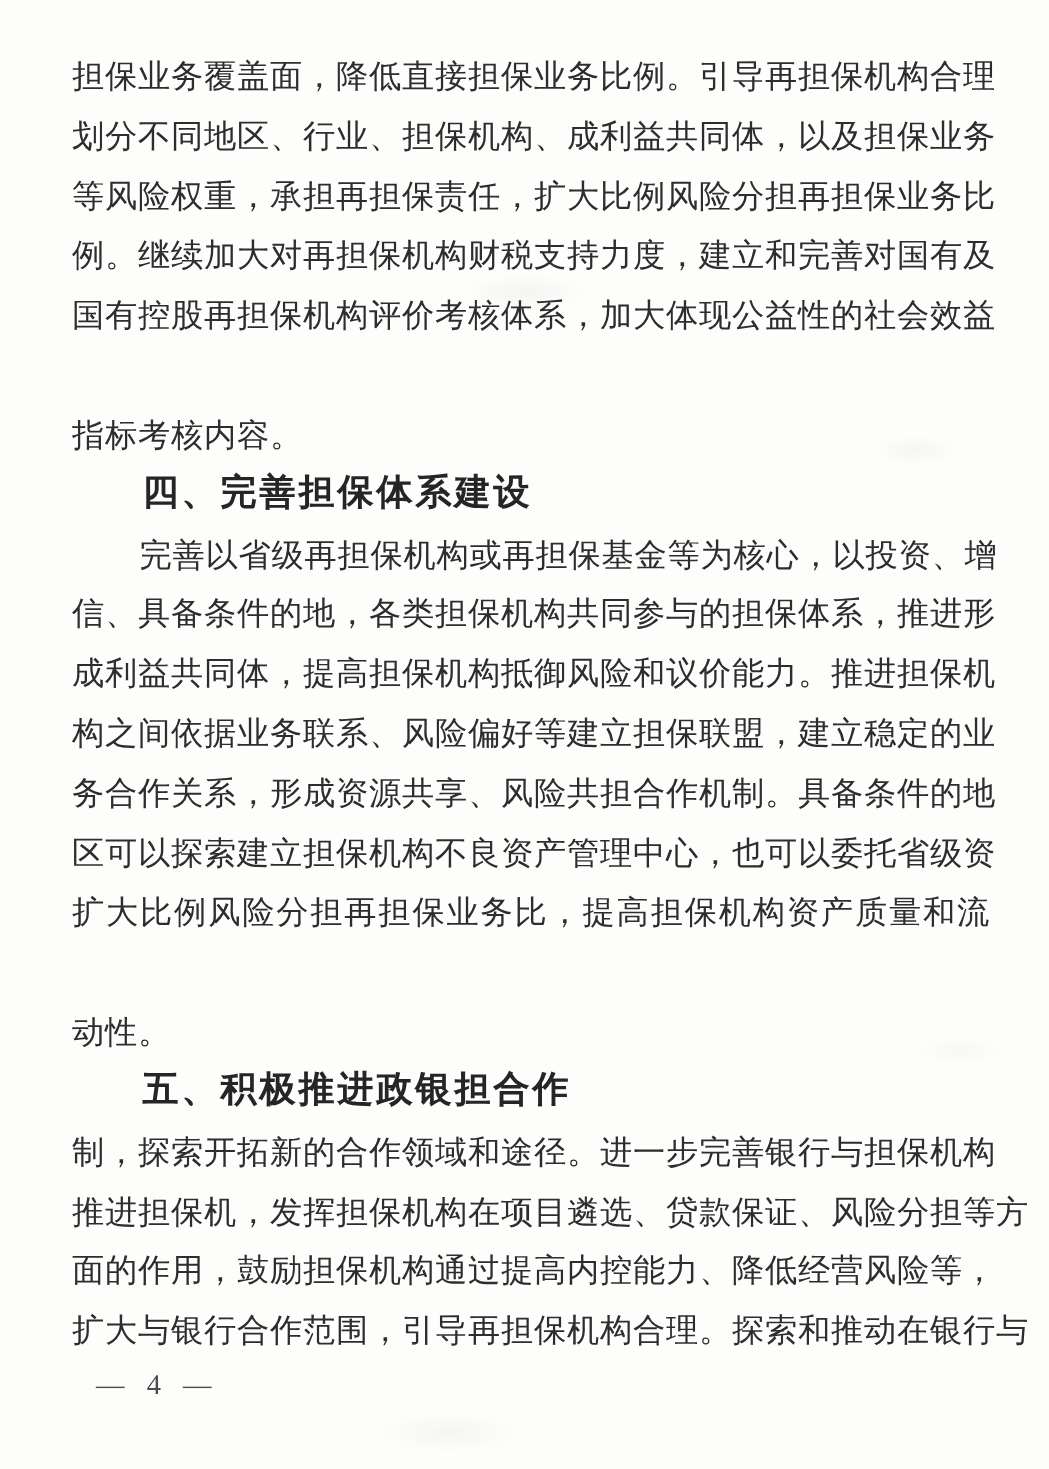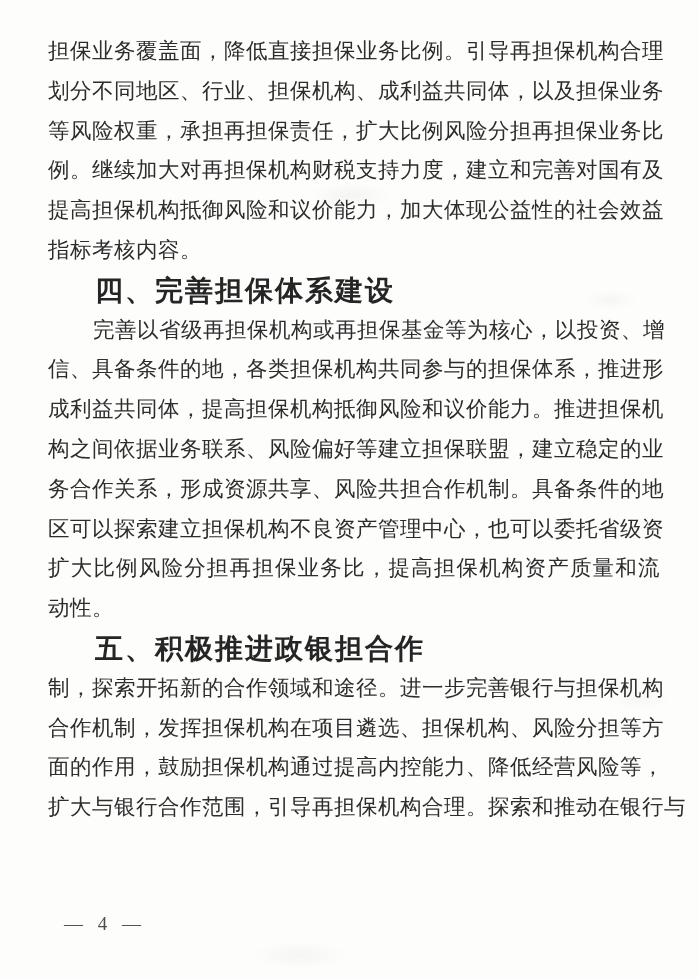--- a/index.html
+++ b/index.html
@@ -38,29 +38,30 @@
   .line {
     text-align: justify;
     text-align-last: justify;
     text-justify: inter-character;
     white-space: nowrap;
     letter-spacing: 0.5px;
     font-family: Liberation Serif, serif;
   }
   .line.endline {
     text-align-last: left;
+    margin-top: 40px;
   }
   .line.indent {
     text-indent: 45px;
   }
   .heading {
-    font-family: Liberation Serif, serif;
+    font-family: Liberation Mono, monospace;
     font-weight: bold;
     color: #252525;
-    font-size: 28px;
+    font-size: 24px;
     line-height: 39.8px;
     padding-left: 47px;
     letter-spacing: 2px;
   }
   .page-number {
     position: absolute;
     left: 64px;
     top: 913px;
     color: #4d4d4d;
     font-size: 19px;
@@ -72,36 +73,36 @@
 <body>
 
 <div class="scan-noise"></div>
 
 <div class="content">
     <div class="paragraph">
       <div class="line">担保业务覆盖面，降低直接担保业务比例。引导再担保机构合理</div>
       <div class="line">划分不同地区、行业、担保机构、成利益共同体，以及担保业务</div>
       <div class="line">等风险权重，承担再担保责任，扩大比例风险分担再担保业务比</div>
       <div class="line">例。继续加大对再担保机构财税支持力度，建立和完善对国有及</div>
-      <div class="line">提高担保机构抵御风险和议价能力，加大体现公益性的社会效益</div>
+      <div class="line">国有控股再担保机构评价考核体系，加大体现公益性的社会效益</div>
       <div class="line endline">指标考核内容。</div>
     </div>
     <div class="heading">四、完善担保体系建设</div>
     <div class="paragraph">
       <div class="line indent">完善以省级再担保机构或再担保基金等为核心，以投资、增</div>
       <div class="line">信、具备条件的地，各类担保机构共同参与的担保体系，推进形</div>
       <div class="line">成利益共同体，提高担保机构抵御风险和议价能力。推进担保机</div>
       <div class="line">构之间依据业务联系、风险偏好等建立担保联盟，建立稳定的业</div>
       <div class="line">务合作关系，形成资源共享、风险共担合作机制。具备条件的地</div>
       <div class="line">区可以探索建立担保机构不良资产管理中心，也可以委托省级资</div>
       <div class="line">扩大比例风险分担再担保业务比，提高担保机构资产质量和流</div>
       <div class="line endline">动性。</div>
     </div>
     <div class="heading">五、积极推进政银担合作</div>
     <div class="paragraph">
       <div class="line">制，探索开拓新的合作领域和途径。进一步完善银行与担保机构</div>
-      <div class="line">合作机制，发挥担保机构在项目遴选、担保机构、风险分担等方</div>
+      <div class="line">推进担保机，发挥担保机构在项目遴选、贷款保证、风险分担等方</div>
       <div class="line">面的作用，鼓励担保机构通过提高内控能力、降低经营风险等，</div>
       <div class="line">扩大与银行合作范围，引导再担保机构合理。探索和推动在银行与</div>
     </div>
   </div>
 
 <div class="page-number">— 4 —</div>
 
 </body></html>

